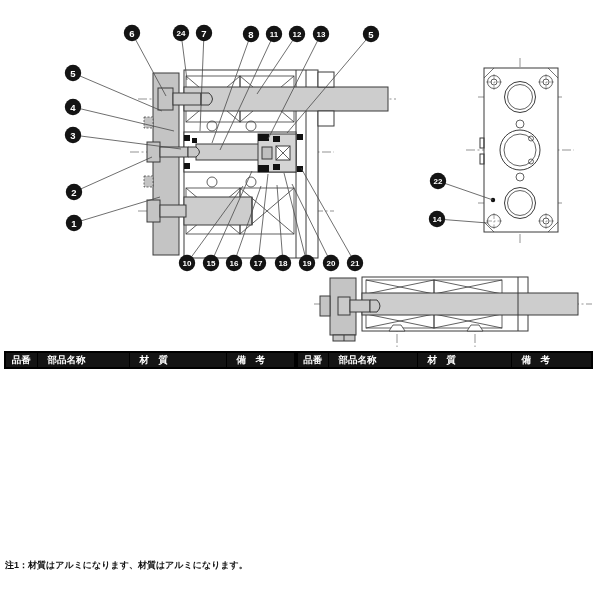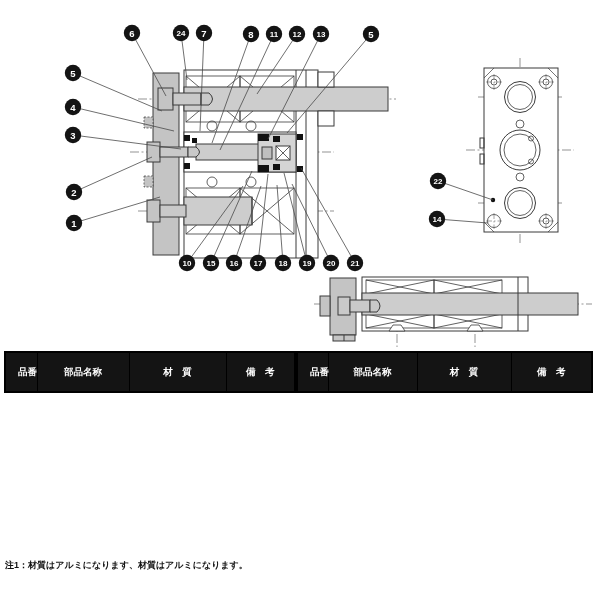--- a/index.html
+++ b/index.html
@@ -4,23 +4,23 @@
 <style>
   html,body{margin:0;padding:0;background:#fff;}
   #stage{position:relative;width:600px;height:600px;background:#ffffff;overflow:hidden;
          font-family:"Liberation Sans","DejaVu Sans",sans-serif;color:#111;}
   #drawing{position:absolute;left:0;top:0;}
   .parts-table{position:absolute;border-collapse:collapse;table-layout:fixed;
                border:2px solid #000;font-size:9px;font-weight:bold;color:#111;background:#fff;}
   #table-left{left:4px;top:351px;width:292px;}
   #table-right{left:296px;top:351px;width:297px;}
   .parts-table th{background:#141414;color:#fff;font-size:9.5px;height:14px;
-                  border:1px solid #000;padding:0 2px;text-align:center;white-space:nowrap;}
+                  border:1px solid #000;padding:0 10px;text-align:left;white-space:nowrap;}
   .parts-table th + th{border-left:1px solid #dcdcdc;}
-  .parts-table th.num{text-align:left;padding:12px;}
+  .parts-table th.num{text-align:center;padding:0;}
   #footnote{position:absolute;left:5px;top:559px;font-size:9px;font-weight:bold;color:#111;}
 </style>
 </head>
 <body>
 
 <div id="stage">
 
   <svg id="drawing" width="600" height="348" viewBox="0 0 600 348">
 
     <g stroke="#3a3a3a" stroke-width="1" fill="none">

